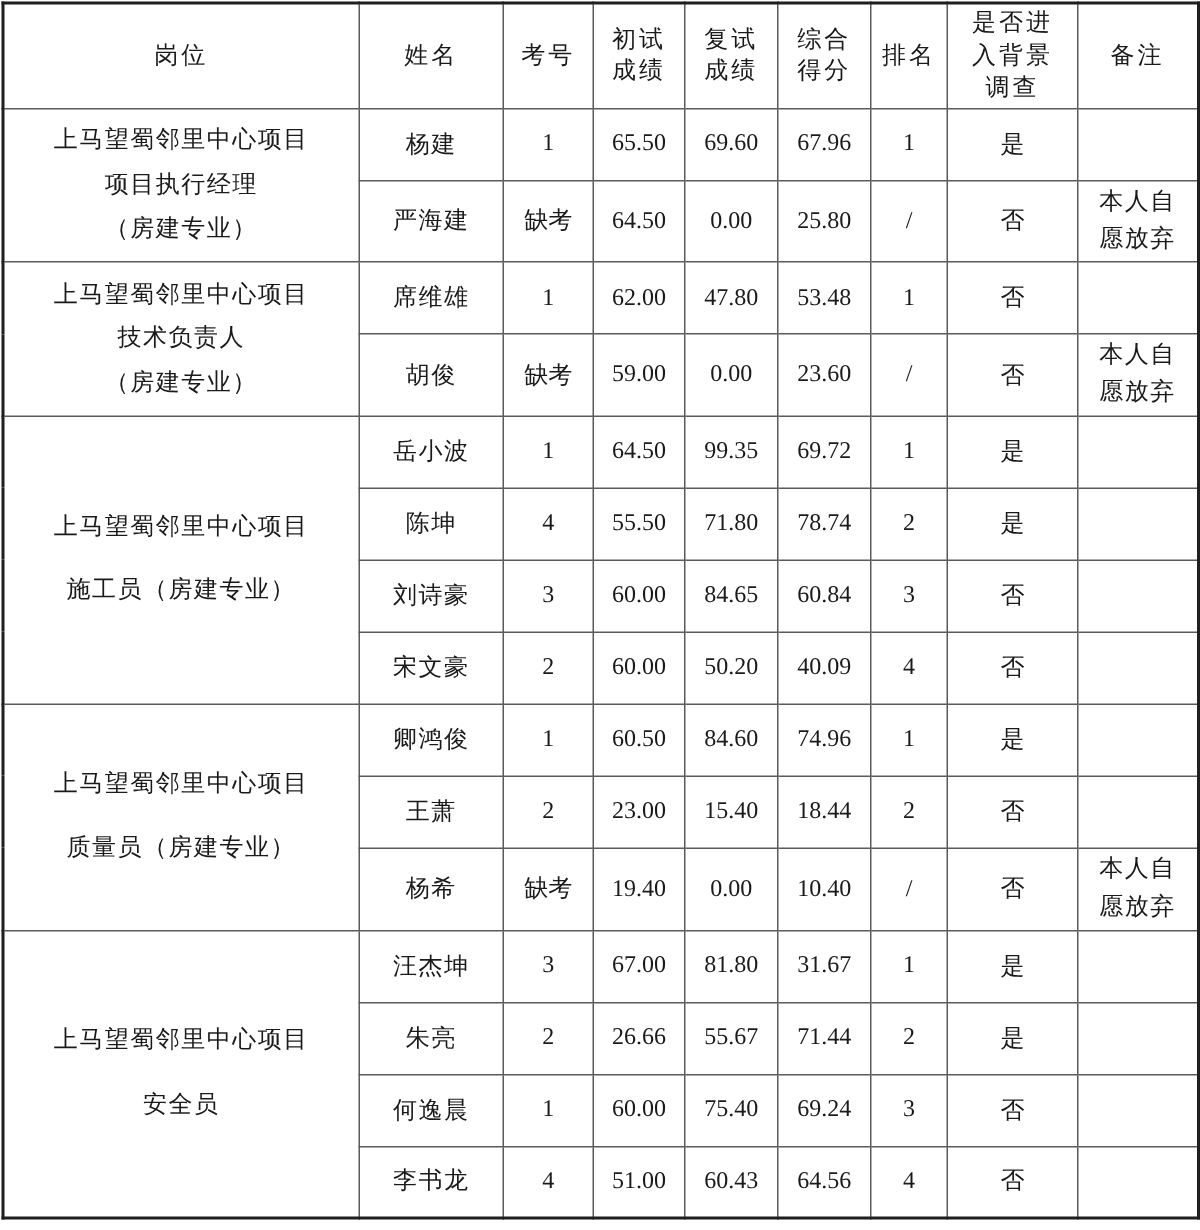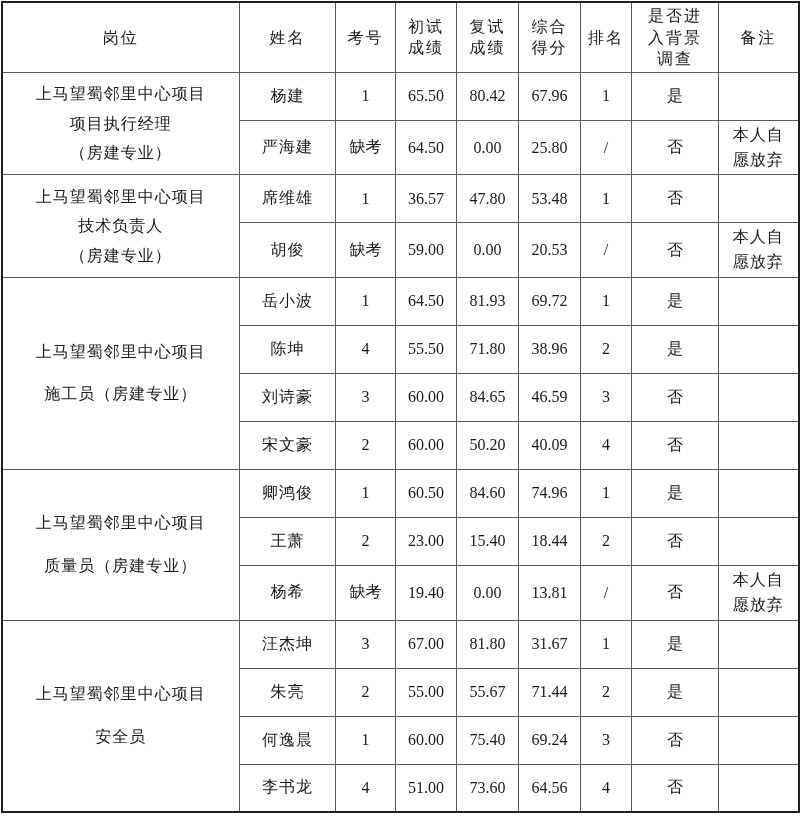--- a/index.html
+++ b/index.html
@@ -41,20 +41,21 @@
     line-height: 1.85;
     letter-spacing: 1px;
   }
   td.pos-cell.pos-wide { line-height: 2.65; }
   td.name-cell { letter-spacing: 1px; }
   .remark-text {
     display: inline-block;
     width: 54px;
     line-height: 1.55;
     letter-spacing: 1px;
+    font-family: Liberation Mono, monospace;
   }
 </style>
 </head>
 <body>
 
 <table class="score-table">
   <colgroup>
     <col style="width:238px">
     <col style="width:96px">
     <col style="width:60px">
@@ -84,21 +85,21 @@
     </tr>
   </thead>
   <tbody>
       <tr>
         <td class="pos-cell" rowspan="2">上马望蜀邻里中心项目
 项目执行经理
 （房建专业）</td>
         <td class="name-cell">杨建</td>
         <td class="exam-no-cell">1</td>
         <td class="first-score-cell">65.50</td>
-        <td class="second-score-cell">80.42</td>
+        <td class="second-score-cell">69.60</td>
         <td class="overall-score-cell">67.96</td>
         <td class="rank-cell">1</td>
         <td class="background-check-cell">是</td>
         <td class="remark-cell"><span class="remark-text"></span></td>
       </tr>
       <tr>
         <td class="name-cell">严海建</td>
         <td class="exam-no-cell">缺考</td>
         <td class="first-score-cell">64.50</td>
         <td class="second-score-cell">0.00</td>
@@ -106,65 +107,65 @@
         <td class="rank-cell">/</td>
         <td class="background-check-cell">否</td>
         <td class="remark-cell"><span class="remark-text">本人自愿放弃</span></td>
       </tr>
       <tr>
         <td class="pos-cell" rowspan="2">上马望蜀邻里中心项目
 技术负责人
 （房建专业）</td>
         <td class="name-cell">席维雄</td>
         <td class="exam-no-cell">1</td>
-        <td class="first-score-cell">36.57</td>
+        <td class="first-score-cell">62.00</td>
         <td class="second-score-cell">47.80</td>
         <td class="overall-score-cell">53.48</td>
         <td class="rank-cell">1</td>
         <td class="background-check-cell">否</td>
         <td class="remark-cell"><span class="remark-text"></span></td>
       </tr>
       <tr>
         <td class="name-cell">胡俊</td>
         <td class="exam-no-cell">缺考</td>
         <td class="first-score-cell">59.00</td>
         <td class="second-score-cell">0.00</td>
-        <td class="overall-score-cell">20.53</td>
+        <td class="overall-score-cell">23.60</td>
         <td class="rank-cell">/</td>
         <td class="background-check-cell">否</td>
         <td class="remark-cell"><span class="remark-text">本人自愿放弃</span></td>
       </tr>
       <tr>
         <td class="pos-cell pos-wide" rowspan="4">上马望蜀邻里中心项目
 施工员（房建专业）</td>
         <td class="name-cell">岳小波</td>
         <td class="exam-no-cell">1</td>
         <td class="first-score-cell">64.50</td>
-        <td class="second-score-cell">81.93</td>
+        <td class="second-score-cell">99.35</td>
         <td class="overall-score-cell">69.72</td>
         <td class="rank-cell">1</td>
         <td class="background-check-cell">是</td>
         <td class="remark-cell"><span class="remark-text"></span></td>
       </tr>
       <tr>
         <td class="name-cell">陈坤</td>
         <td class="exam-no-cell">4</td>
         <td class="first-score-cell">55.50</td>
         <td class="second-score-cell">71.80</td>
-        <td class="overall-score-cell">38.96</td>
+        <td class="overall-score-cell">78.74</td>
         <td class="rank-cell">2</td>
         <td class="background-check-cell">是</td>
         <td class="remark-cell"><span class="remark-text"></span></td>
       </tr>
       <tr>
         <td class="name-cell">刘诗豪</td>
         <td class="exam-no-cell">3</td>
         <td class="first-score-cell">60.00</td>
         <td class="second-score-cell">84.65</td>
-        <td class="overall-score-cell">46.59</td>
+        <td class="overall-score-cell">60.84</td>
         <td class="rank-cell">3</td>
         <td class="background-check-cell">否</td>
         <td class="remark-cell"><span class="remark-text"></span></td>
       </tr>
       <tr>
         <td class="name-cell">宋文豪</td>
         <td class="exam-no-cell">2</td>
         <td class="first-score-cell">60.00</td>
         <td class="second-score-cell">50.20</td>
         <td class="overall-score-cell">40.09</td>
@@ -192,61 +193,61 @@
         <td class="overall-score-cell">18.44</td>
         <td class="rank-cell">2</td>
         <td class="background-check-cell">否</td>
         <td class="remark-cell"><span class="remark-text"></span></td>
       </tr>
       <tr>
         <td class="name-cell">杨希</td>
         <td class="exam-no-cell">缺考</td>
         <td class="first-score-cell">19.40</td>
         <td class="second-score-cell">0.00</td>
-        <td class="overall-score-cell">13.81</td>
+        <td class="overall-score-cell">10.40</td>
         <td class="rank-cell">/</td>
         <td class="background-check-cell">否</td>
         <td class="remark-cell"><span class="remark-text">本人自愿放弃</span></td>
       </tr>
       <tr>
         <td class="pos-cell pos-wide" rowspan="4">上马望蜀邻里中心项目
 安全员</td>
         <td class="name-cell">汪杰坤</td>
         <td class="exam-no-cell">3</td>
         <td class="first-score-cell">67.00</td>
         <td class="second-score-cell">81.80</td>
         <td class="overall-score-cell">31.67</td>
         <td class="rank-cell">1</td>
         <td class="background-check-cell">是</td>
         <td class="remark-cell"><span class="remark-text"></span></td>
       </tr>
       <tr>
         <td class="name-cell">朱亮</td>
         <td class="exam-no-cell">2</td>
-        <td class="first-score-cell">55.00</td>
+        <td class="first-score-cell">26.66</td>
         <td class="second-score-cell">55.67</td>
         <td class="overall-score-cell">71.44</td>
         <td class="rank-cell">2</td>
         <td class="background-check-cell">是</td>
         <td class="remark-cell"><span class="remark-text"></span></td>
       </tr>
       <tr>
         <td class="name-cell">何逸晨</td>
         <td class="exam-no-cell">1</td>
         <td class="first-score-cell">60.00</td>
         <td class="second-score-cell">75.40</td>
         <td class="overall-score-cell">69.24</td>
         <td class="rank-cell">3</td>
         <td class="background-check-cell">否</td>
         <td class="remark-cell"><span class="remark-text"></span></td>
       </tr>
       <tr>
         <td class="name-cell">李书龙</td>
         <td class="exam-no-cell">4</td>
         <td class="first-score-cell">51.00</td>
-        <td class="second-score-cell">73.60</td>
+        <td class="second-score-cell">60.43</td>
         <td class="overall-score-cell">64.56</td>
         <td class="rank-cell">4</td>
         <td class="background-check-cell">否</td>
         <td class="remark-cell"><span class="remark-text"></span></td>
       </tr>
     </tbody>
 </table>
 
 </body></html>

